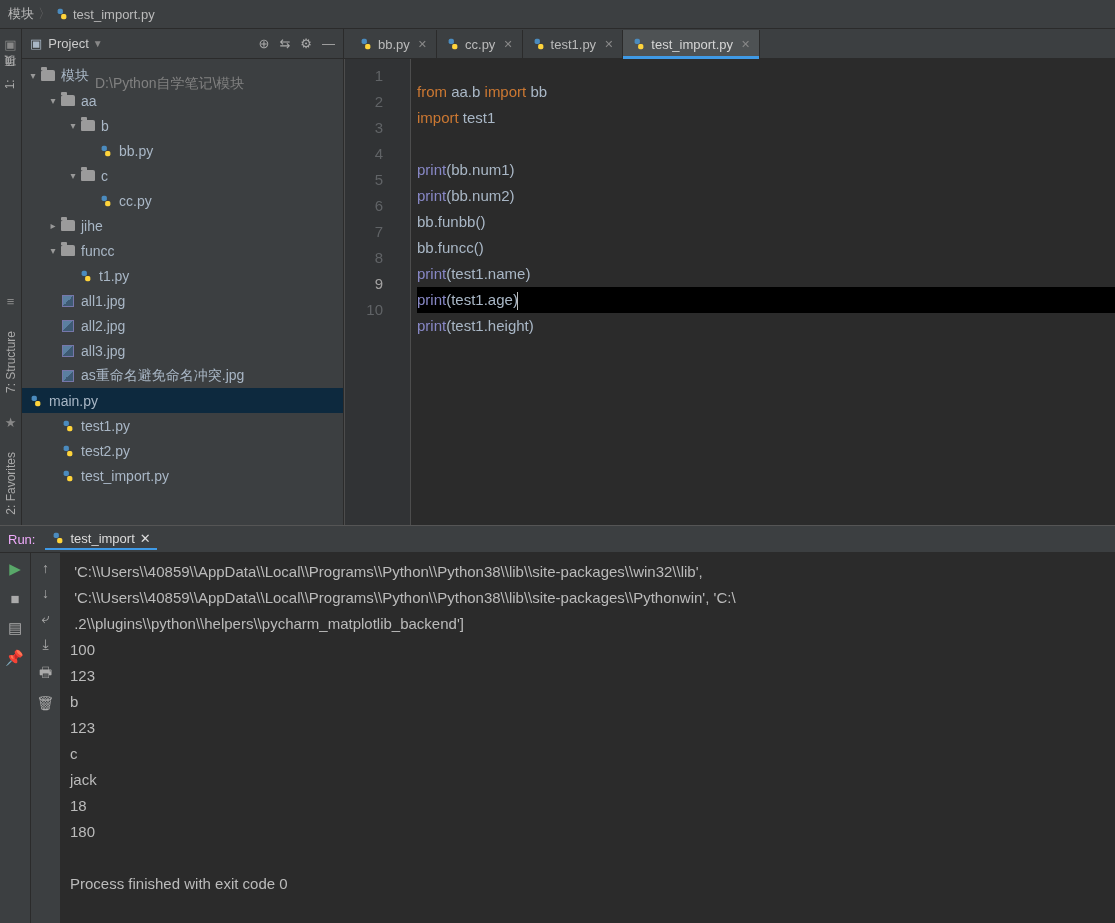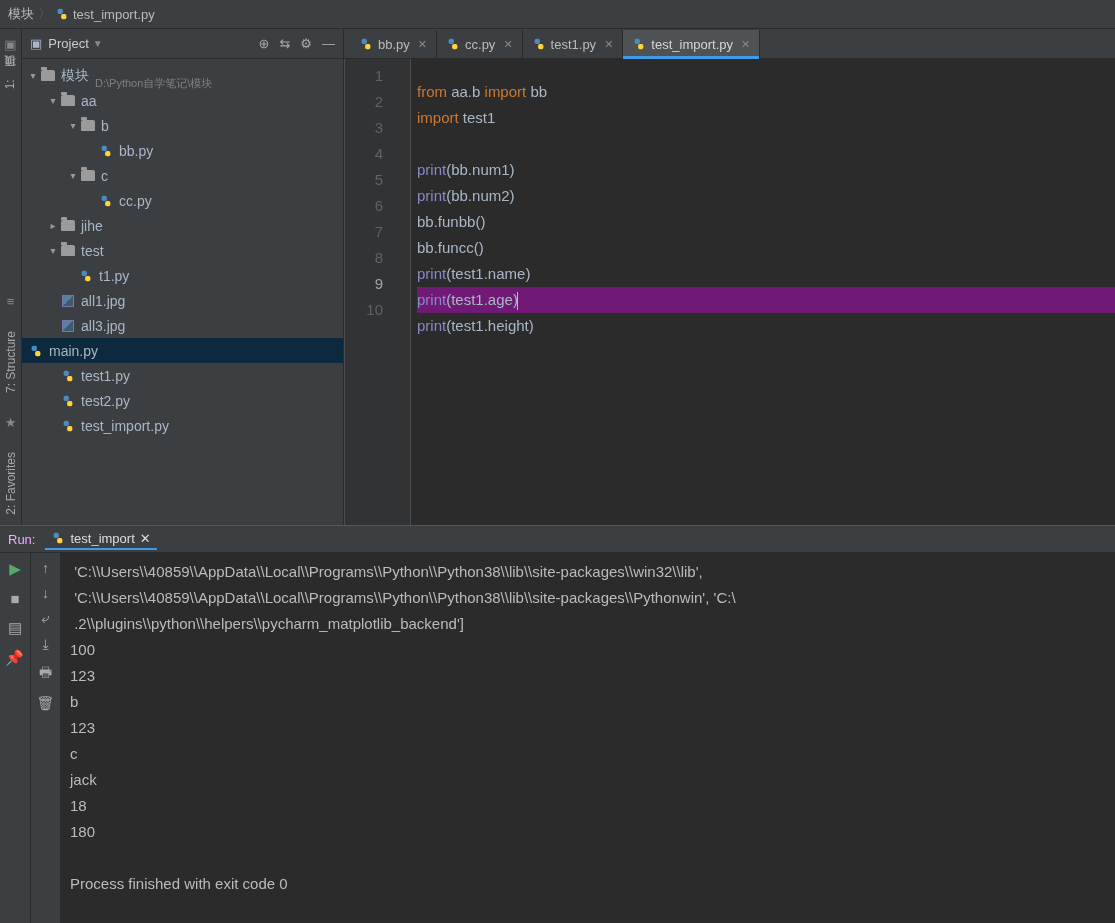--- a/index.html
+++ b/index.html
@@ -24,35 +24,35 @@
 .projcol { width:322px; background:#3c3f41; display:flex; flex-direction:column; border-right:1px solid #2b2b2b; }
 .projhdr { height:30px; display:flex; align-items:center; padding:0 8px; gap:6px; border-bottom:1px solid #2b2b2b; }
 .projhdr .title { flex:1; display:flex; align-items:center; gap:4px; font-weight:500; color:#ccc; }
 .projhdr .title .drop { color:#888; font-size:10px; }
 .projhdr .hicons { display:flex; gap:10px; color:#aaa; font-size:13px; }
 .tree { flex:1; overflow:auto; padding:4px 0; font-size:14px; }
 .node { display:flex; align-items:center; height:25px; padding-left:6px; cursor:pointer; white-space:nowrap; }
 .node.sel { background:#0d293e; }
 .tw { width:14px; text-align:center; color:#999; font-size:10px; }
 .node .ic { width:16px; display:inline-flex; align-items:center; justify-content:center; margin-right:5px; }
-.node .path { color:#808080; margin-left:6px; font-size:11px;margin-top:16px; }
+.node .path { color:#808080; margin-left:6px; font-size:14px;margin-top:16px; }
 
 
 .edcol { flex:1; display:flex; flex-direction:column; min-width:0; background:#2b2b2b; }
 .tabs { height:30px; background:#3c3f41; display:flex; align-items:flex-end; padding-left:6px; border-bottom:1px solid #2b2b2b; }
 .tab { height:28px; display:flex; align-items:center; gap:5px; padding:0 9px; color:#bbb; cursor:pointer; border-right:1px solid #2b2b2b; background:#3c3f41; position:relative; }
 .tab.active { background:#4e5254; color:#d6d6d6; }
 .tab.active::after { content:""; position:absolute; left:0; right:0; bottom:-1px; height:3px; background:#3f9ae6; }
 .tab .cls { color:#888; font-size:11px; margin-left:3px; }
 .editor { flex:1; display:flex; background:#2b2b2b; font-family:Consolas,monospace; font-size:15px; overflow:hidden; border-left:1px solid #4d4d4d;}
 .gutter { width:54px; background:#313335; color:#606366; text-align:right; padding:4px 16px 4px 0; line-height:26px; }
 .gutter div.cur { color:#a4a3a3; }
 .code { flex:1; padding:20px 0 4px 6px; line-height:26px; position:relative; }
 .codeline { white-space:pre; height:26px; }
-.codeline.cur { background:#701a75; }
+.codeline.cur { background:#000000; }
 .kw { color:#cc7832; }
 .fn { color:#8888c6; }
 .id { color:#a9b7c6; }
 .caret { display:inline-block; width:1px; height:18px; background:#bbb; vertical-align:middle; margin-left:-1px; }
 .foldbar { width:12px; background:#313335; border-right:1px solid #4d4d4d; }
 
 
 .runpanel { height:398px; background:#2b2b2b; border-top:1px solid #555; display:flex; flex-direction:column; }
 .runhdr { height:27px; background:#3c3f41; display:flex; align-items:center; padding:0 8px; gap:10px; border-bottom:1px solid #2b2b2b; }
 .runhdr .lbl { color:#f0abfc; }
@@ -168,42 +168,54 @@
             <span class="ic">
               <span class="diricon"></span>
             </span>
             <span>jihe</span>
           </div>
         <div class="node" style="padding-left:24px">
             <span class="tw">▾</span>
             <span class="ic">
               <span class="diricon"></span>
             </span>
-            <span>test</span>
+            <span>funcc</span>
           </div>
         <div class="node" style="padding-left:56px">
             <span class="ic pyfic">
               <svg viewBox="0 0 16 16">
                 <rect x="3" y="2" width="6" height="6" rx="2" fill="#4b8bbe"></rect>
                 <rect x="7" y="8" width="6" height="6" rx="2" fill="#ffd43b"></rect>
               </svg>
             </span>
             <span>t1.py</span>
           </div>
         <div class="node" style="padding-left:38px">
             <span class="ic">
               <span class="imgfic"></span>
             </span>
             <span>all1.jpg</span>
           </div>
         <div class="node" style="padding-left:38px">
             <span class="ic">
               <span class="imgfic"></span>
             </span>
+            <span>all2.jpg</span>
+          </div>
+        <div class="node" style="padding-left:38px">
+            <span class="ic">
+              <span class="imgfic"></span>
+            </span>
             <span>all3.jpg</span>
+          </div>
+        <div class="node" style="padding-left:38px">
+            <span class="ic">
+              <span class="imgfic"></span>
+            </span>
+            <span>as重命名避免命名冲突.jpg</span>
           </div>
         <div class="node sel" style="">
             <span class="ic pyfic">
               <svg viewBox="0 0 16 16">
                 <rect x="3" y="2" width="6" height="6" rx="2" fill="#4b8bbe"></rect>
                 <rect x="7" y="8" width="6" height="6" rx="2" fill="#ffd43b"></rect>
               </svg>
             </span>
             <span>main.py</span>
           </div>

